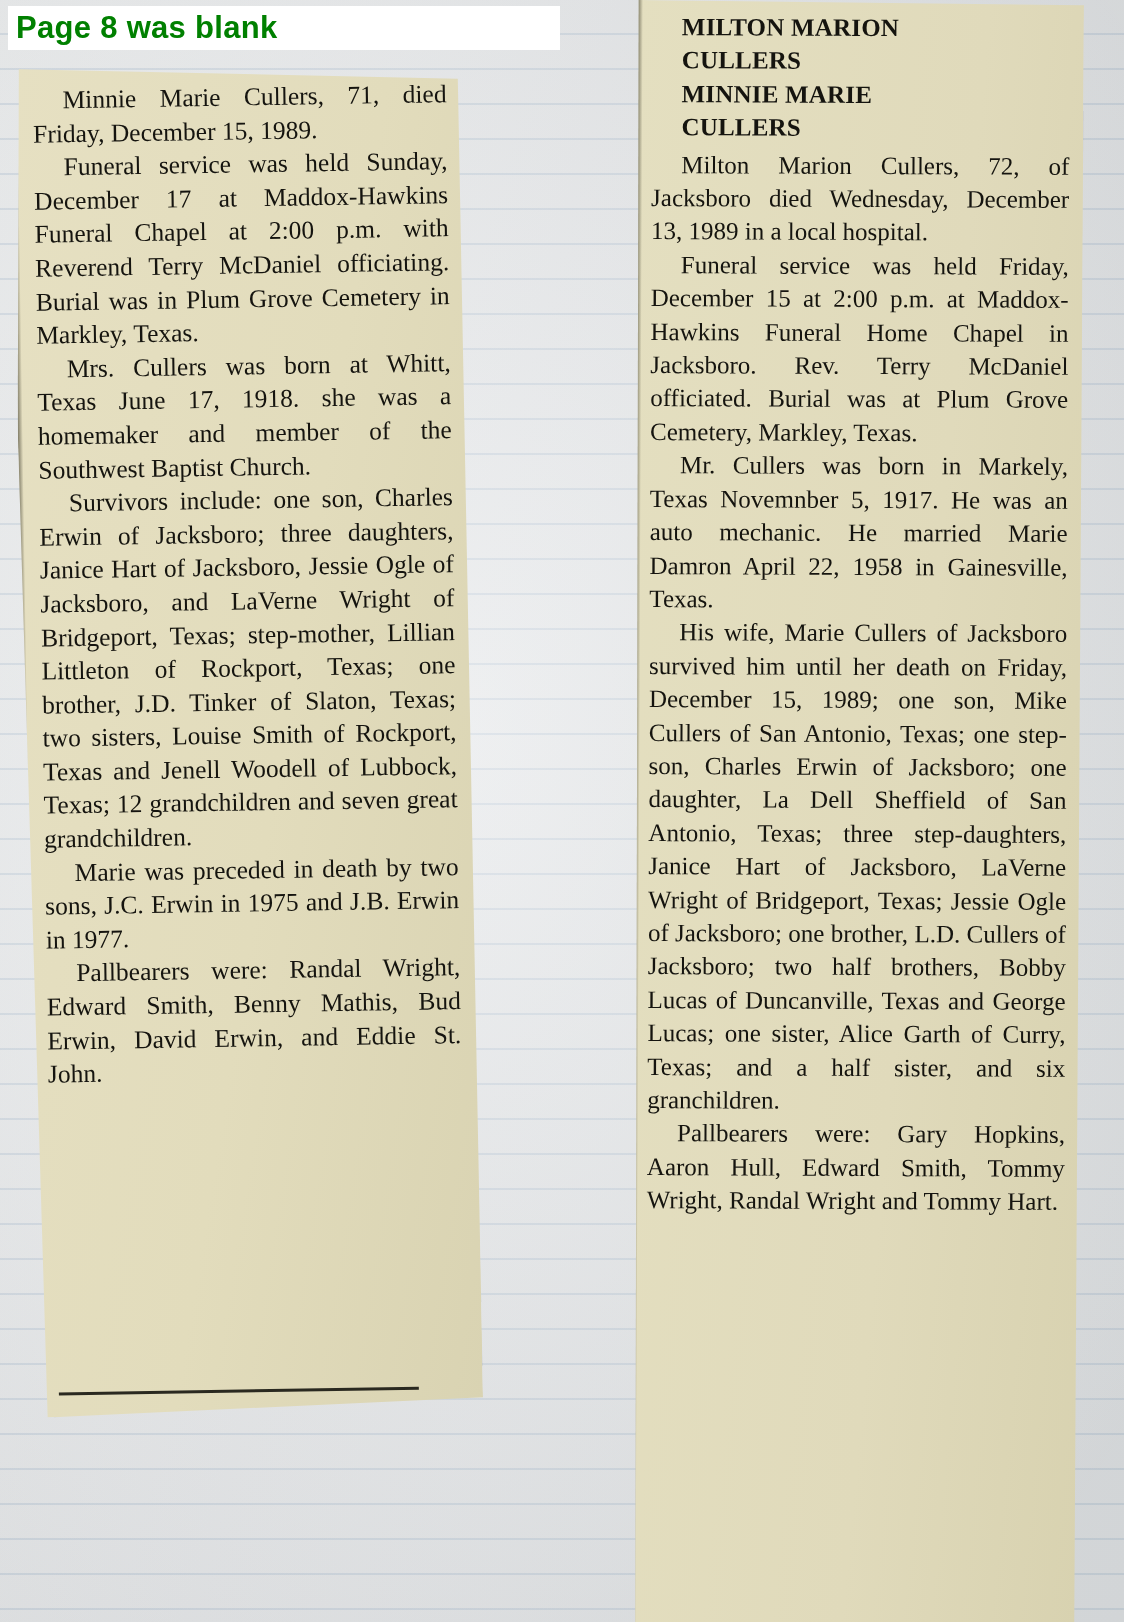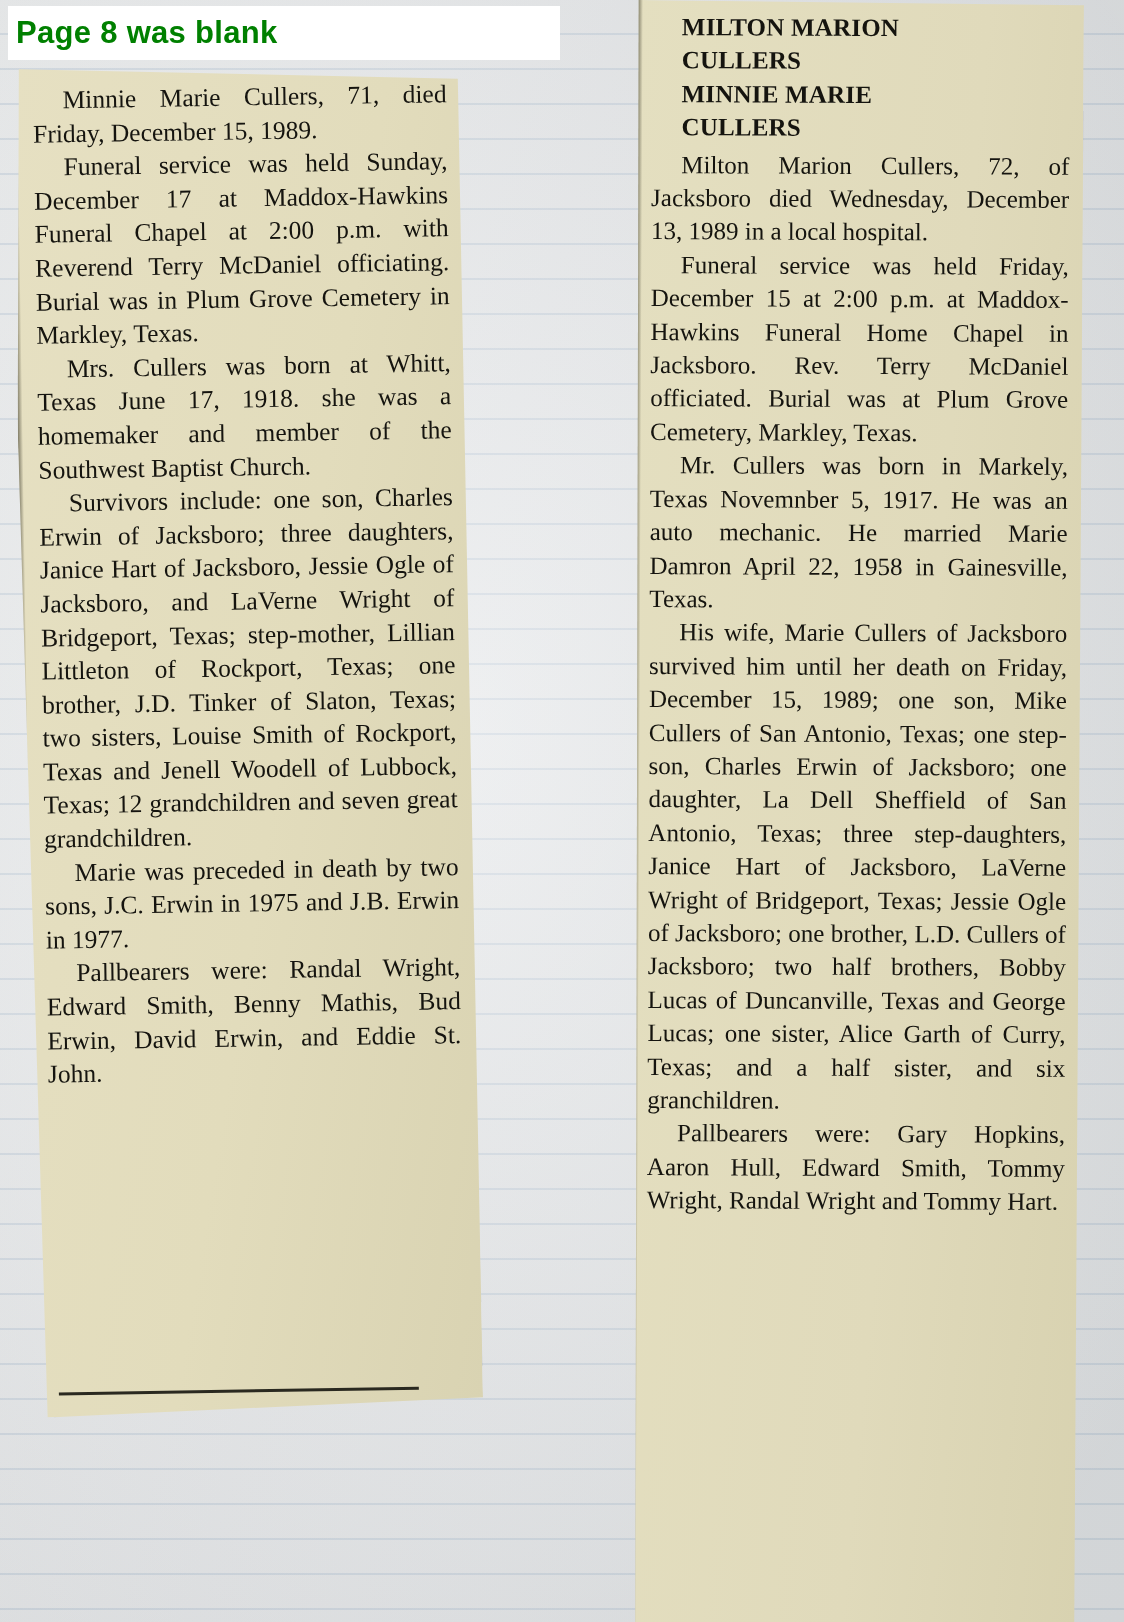--- a/index.html
+++ b/index.html
@@ -36,21 +36,21 @@
     background: radial-gradient(ellipse at 40% 45%, rgba(255,255,255,0.35), rgba(0,0,0,0.06) 90%);
     pointer-events: none;
   }
 
   
   #blank-note {
     position: absolute;
     left: 8px;
     top: 6px;
     width: 552px;
-    height: 54px;
+    height: 44px;
     background: #ffffff;
     display: flex;
     align-items: center;
     padding-left: 8px;
     box-sizing: border-box;
     z-index: 40;
   }
   #blank-note .txt {
     font-family: "Liberation Sans", sans-serif;
     font-weight: bold;

